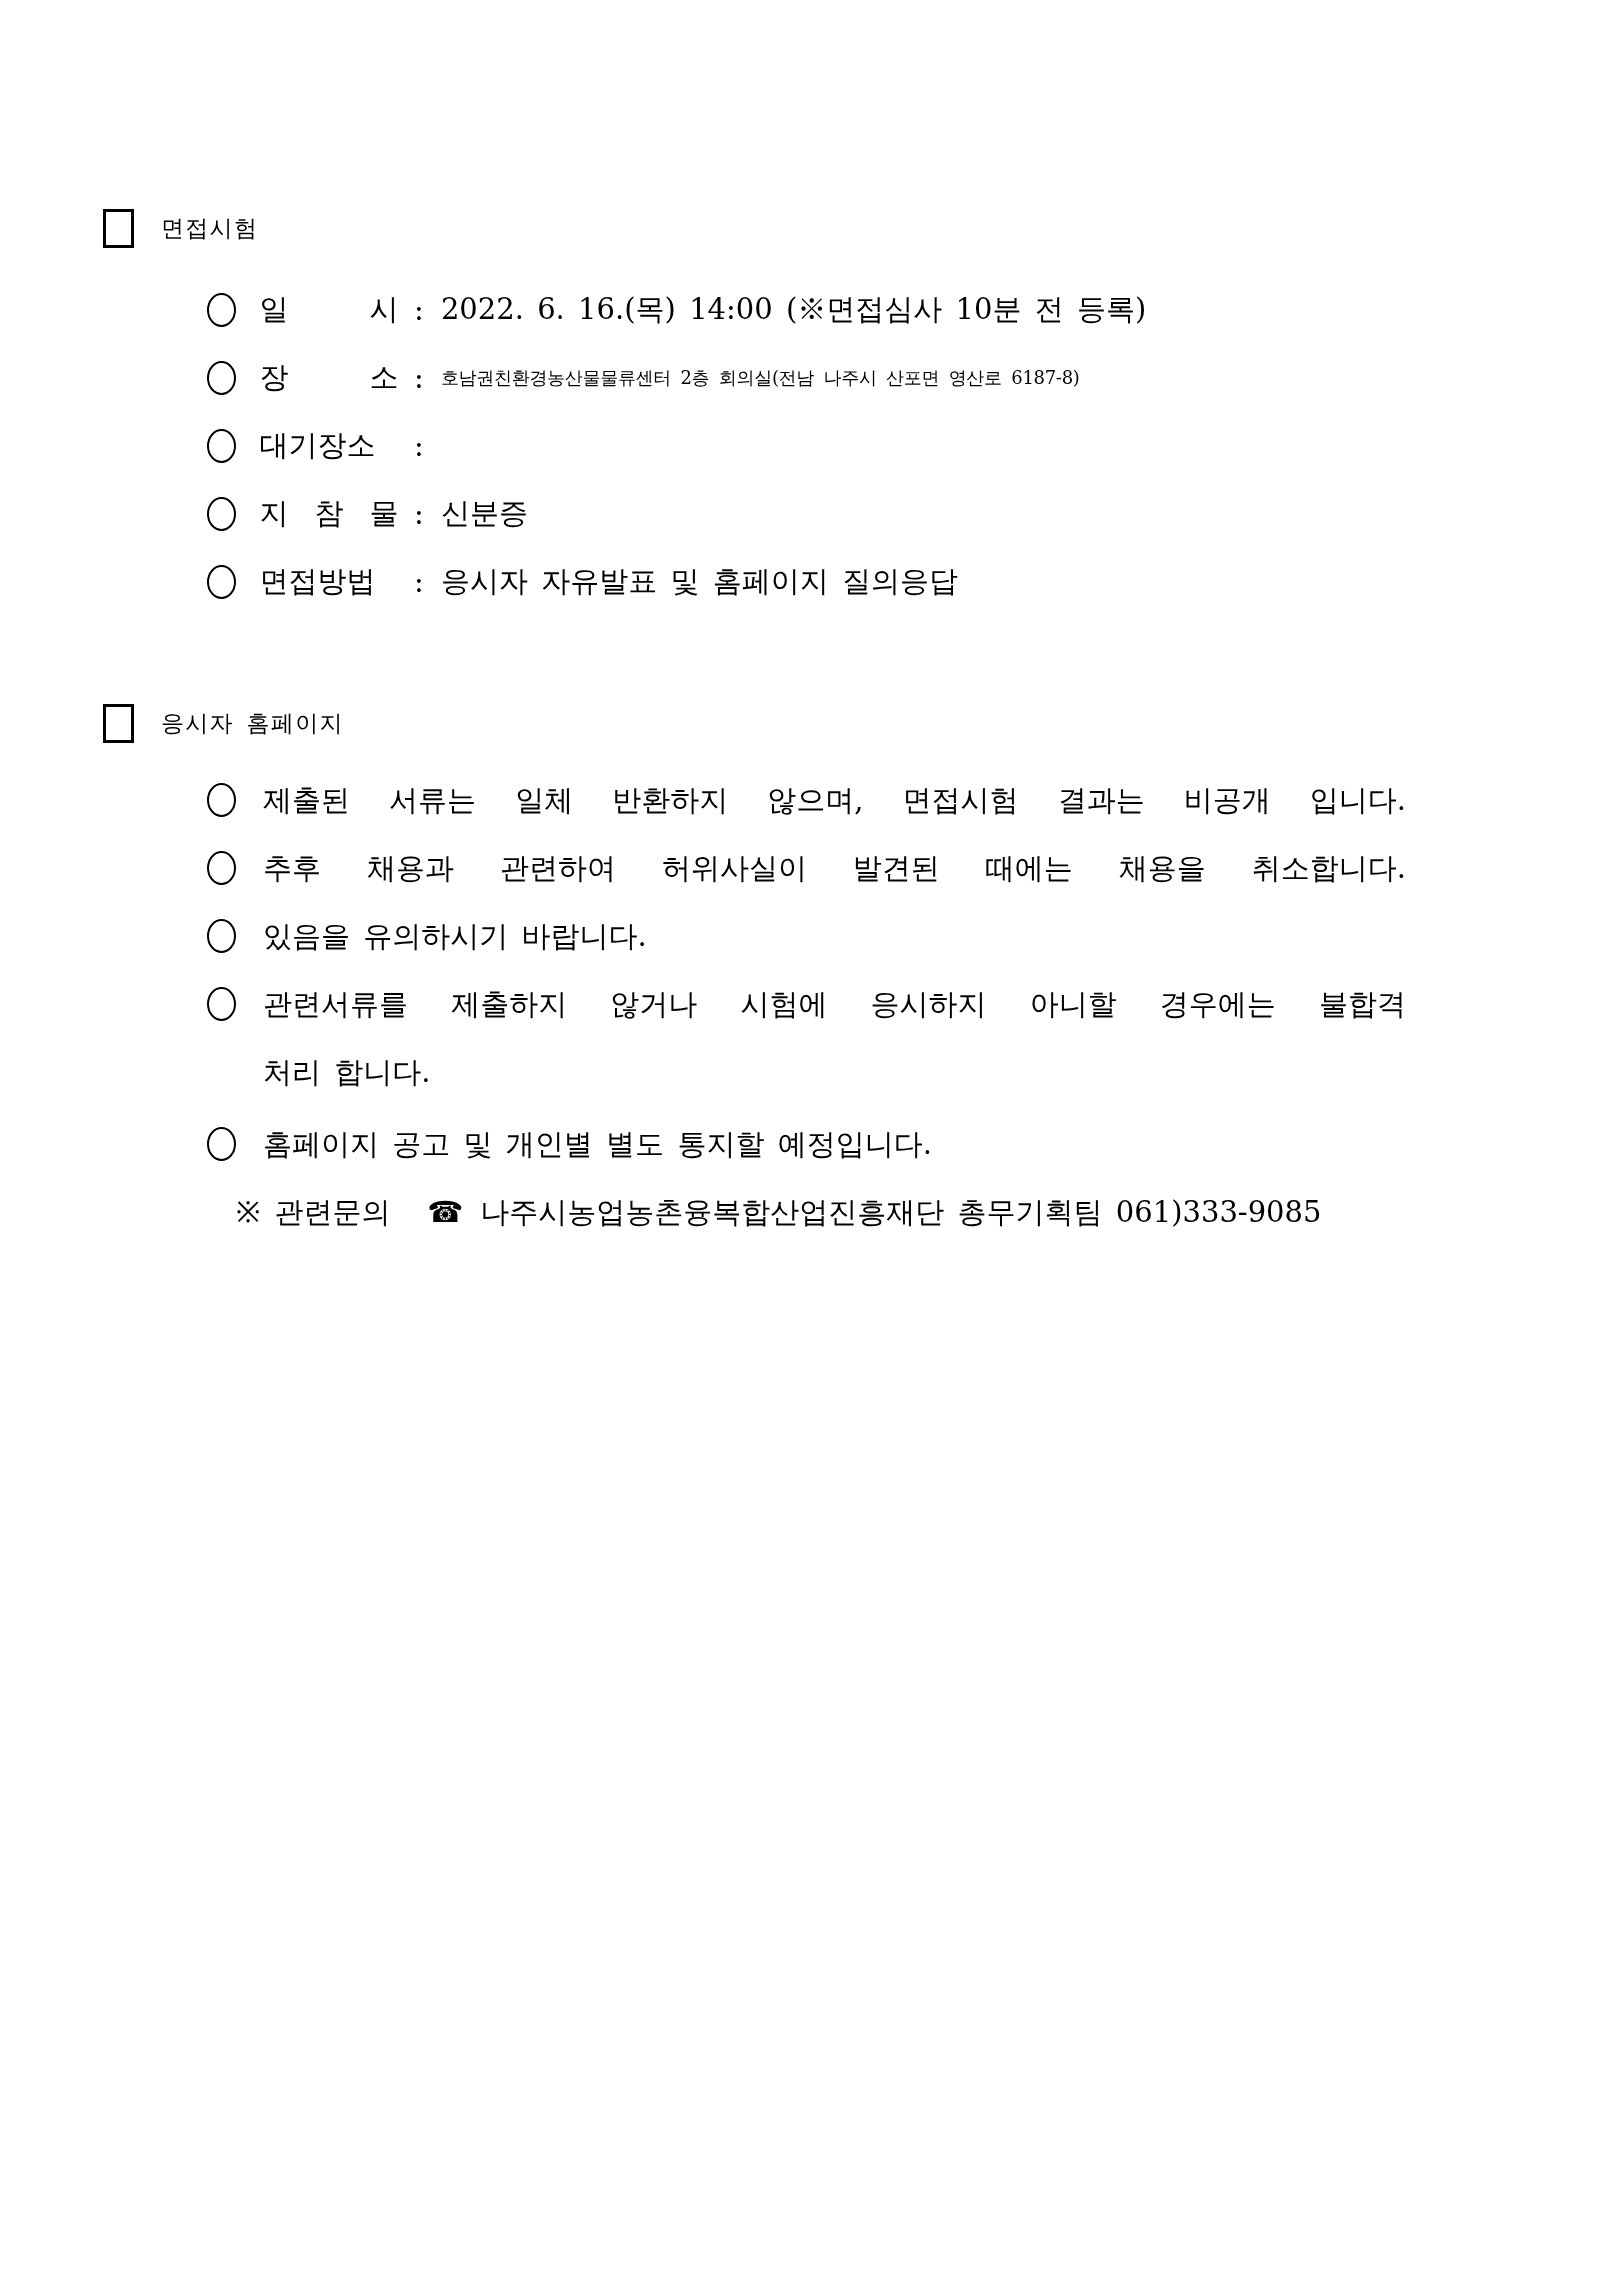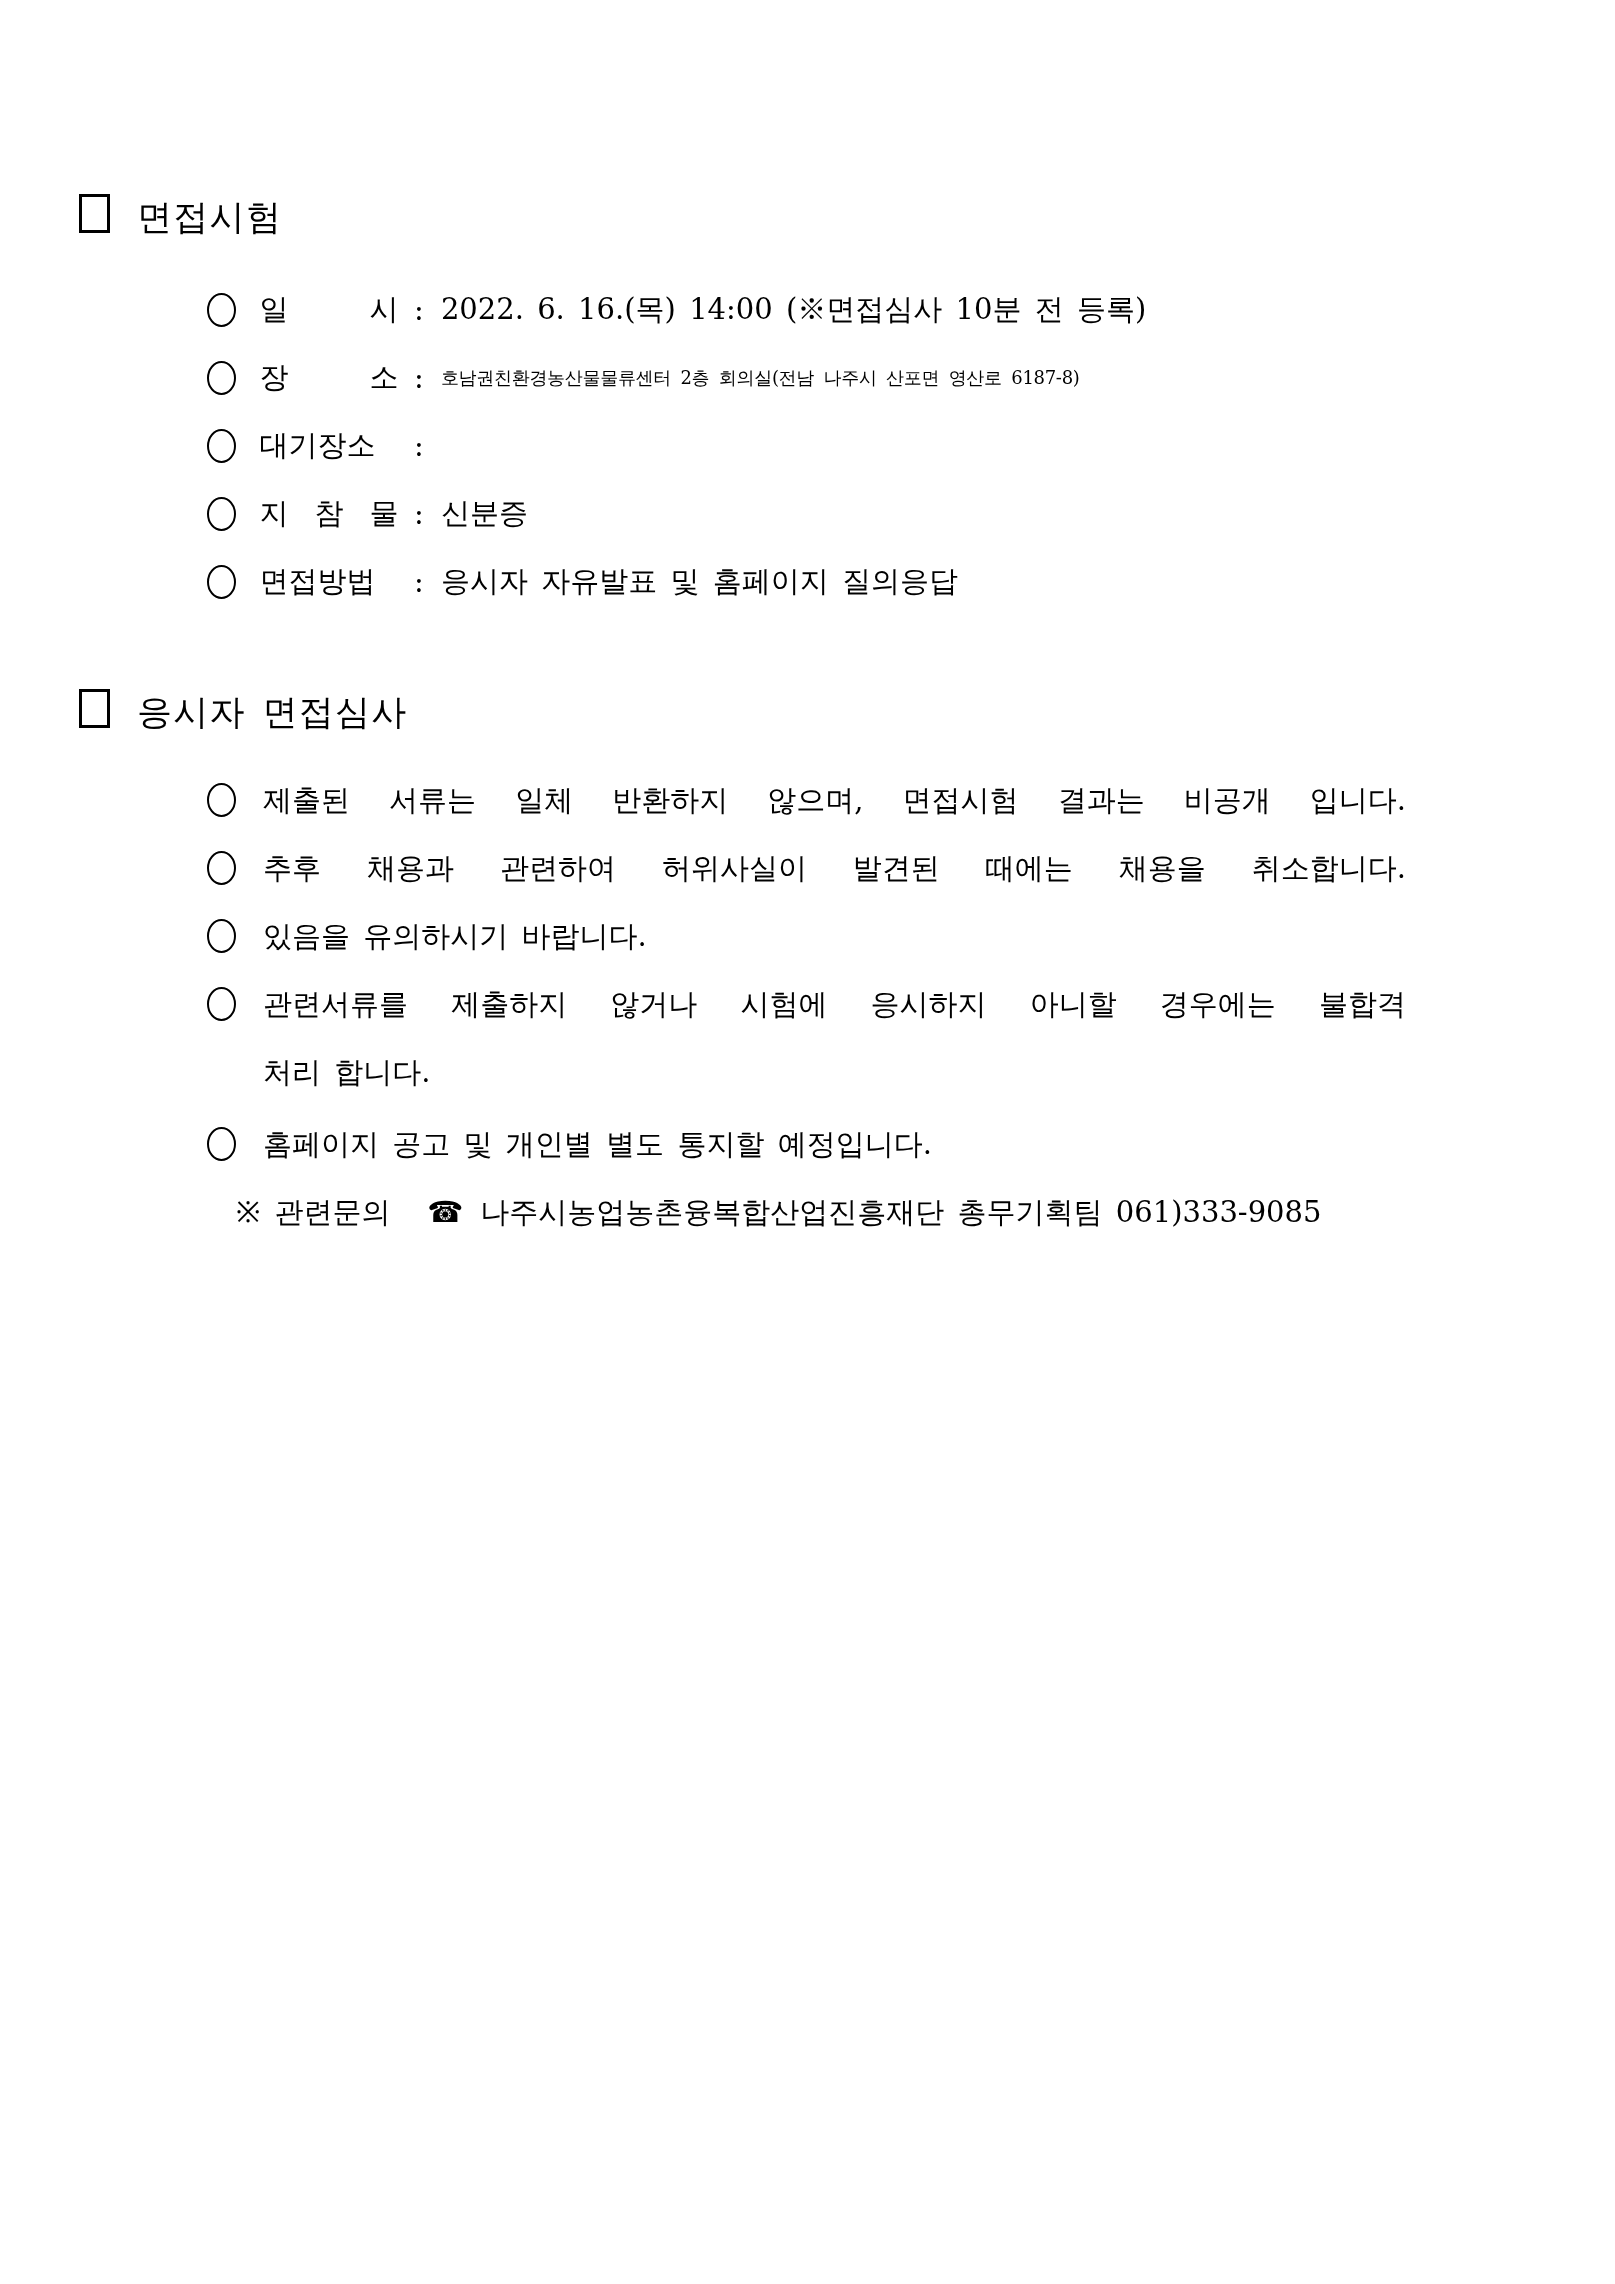--- a/index.html
+++ b/index.html
@@ -15,25 +15,25 @@
     color: #000000;
     font-family: "DejaVu Serif", "Liberation Serif", serif;
     font-size: 29px;
     word-spacing: 0.14em;
     overflow: hidden;
   }
   .content { padding-top: 194px; }
 
   
   .heading {
-    margin-left: 79px;
+    margin-left: 103px;
     height: 69px;
     display: flex;
-    align-items: flex-start;
-    font-size: 35px;
+    align-items: center;
+    font-size: 23px;
     letter-spacing: 1.3px;
     white-space: nowrap;
   }
   .heading.gap { margin-top: 73px; }
   .hbox {
     flex: none;
     width: 25px;
     height: 33px;
     border: 3.3px solid #000000;
     margin-right: 27px;
@@ -141,21 +141,21 @@
       <div class="item">
         <span class="bullet"></span>
         <span class="label">면접방법</span>
         <span class="sep">:</span>
         <span class="value">응시자 자유발표 및 홈페이지 질의응답</span>
       </div>
     </div>
 
     <div class="heading gap">
       <span class="hbox"></span>
-      <span class="htext">응시자 면접심사</span>
+      <span class="htext">응시자 홈페이지</span>
     </div>
 
     <div class="paras">
       <div class="bpara">
         <span class="bullet"></span>
         <div class="bline just">제출된 서류는 일체 반환하지 않으며, 면접시험 결과는 비공개 입니다.</div>
       </div>
       <div class="bpara">
         <span class="bullet"></span>
         <div class="bline just">추후 채용과 관련하여 허위사실이 발견된 때에는 채용을 취소합니다.</div>

